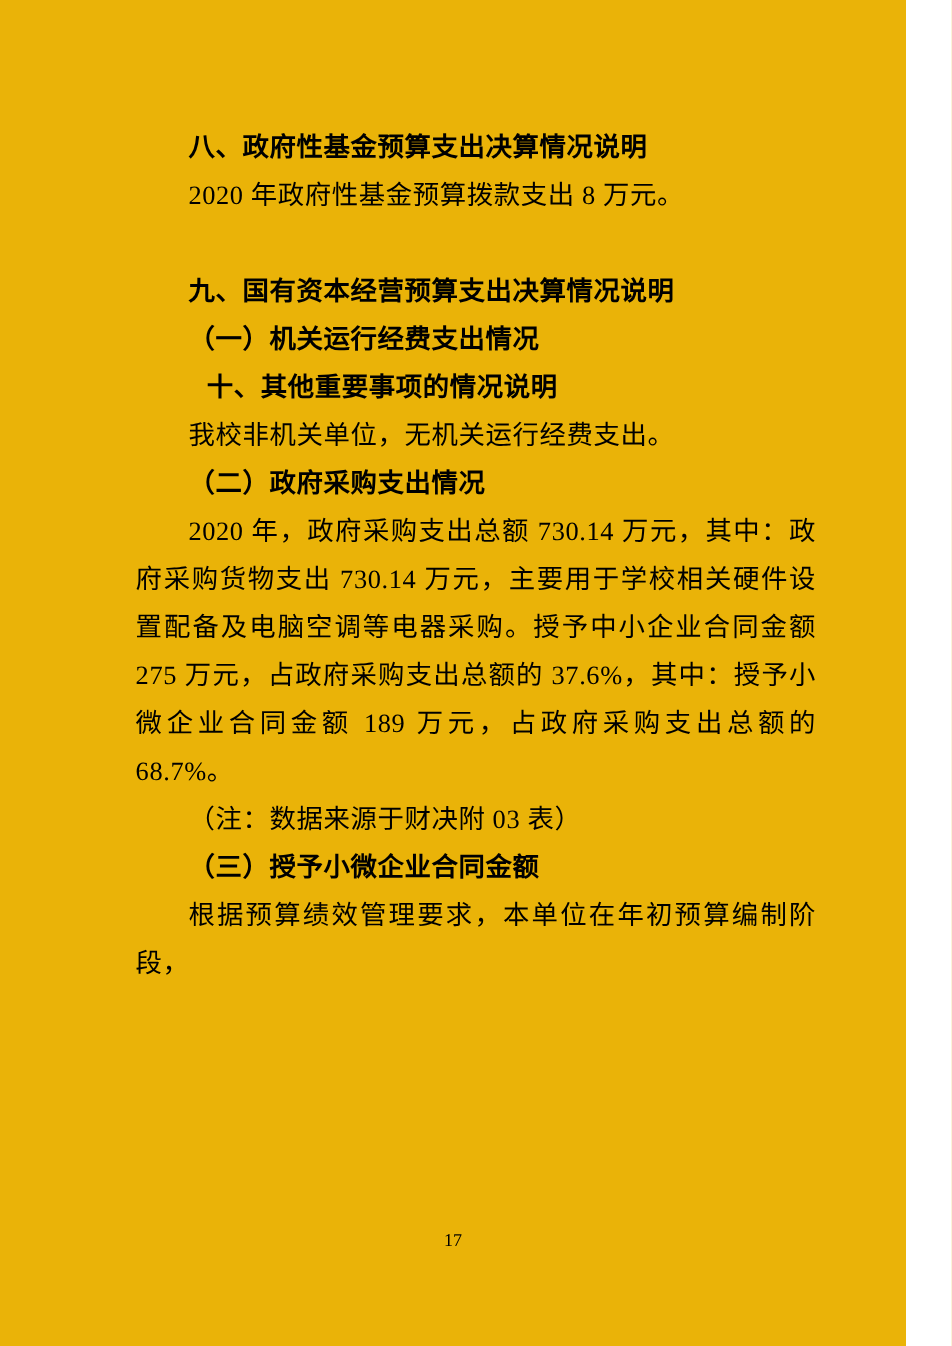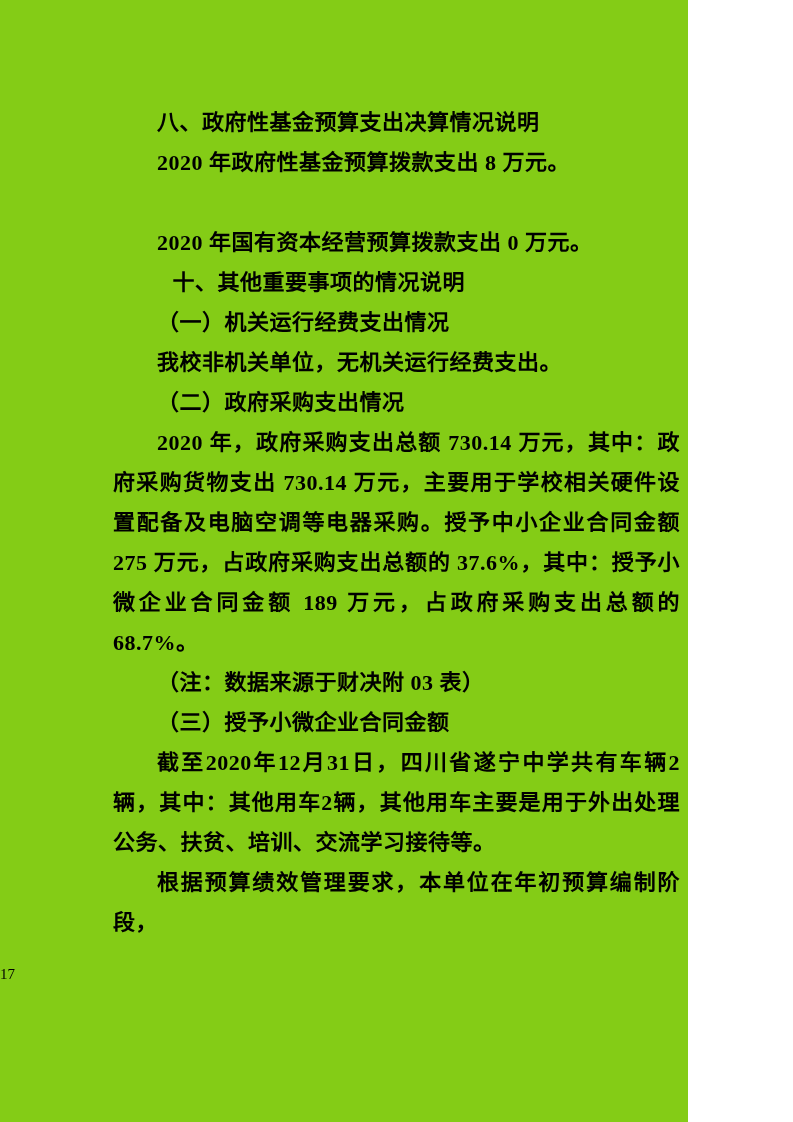--- a/index.html
+++ b/index.html
@@ -3,23 +3,23 @@
 <meta charset="utf-8">
 <title>Document Page</title>
 <style>
   html, body {
     margin: 0;
     padding: 0;
     background: #ffffff;
   }
   .page {
     position: relative;
-    width: 688px;
+    width: 755px;
     height: 1122px;
-    background: #84cc16;
+    background: #eab308;
     color: #000000;
     overflow: hidden;
     font-family: "Liberation Serif", "DejaVu Serif", serif;
   }
   .content {
     position: absolute;
     left: 113px;
     top: 103px;
     width: 567px;
   }
@@ -32,72 +32,72 @@
   }
   .heading {
     font-family: "Liberation Sans", "DejaVu Sans", sans-serif;
     font-weight: 700;
     text-indent: 2em;
   }
   .heading-ten {
     text-indent: 2.7em;
   }
   .para {
-    font-weight: 700;
+    font-weight: 400;
     text-indent: 2em;
   }
   .note {
     font-family: "Liberation Serif", "DejaVu Serif", serif;
-    font-weight: 700;
+    font-weight: 400;
     text-indent: 2em;
   }
   .blank-line {
     height: 40px;
   }
   .page-number {
     position: absolute;
     left: 0;
-    top: 964px;
+    top: 1024px;
     width: 100%;
+    text-align: center;
     font-size: 15px;
     line-height: 20px;
     font-family: "Liberation Serif", "DejaVu Serif", serif;
     color: #000000;
   }
 </style>
 </head>
 <body>
 
 <div class="page">
   <div class="content">
 
     <p class="heading">八、政府性基金预算支出决算情况说明</p>
 
     <p class="para">2020 年政府性基金预算拨款支出 8 万元。</p>
 
     <div class="blank-line"></div>
 
+    <p class="heading">九、国有资本经营预算支出决算情况说明</p>
 
-    <p class="para">2020 年国有资本经营预算拨款支出 0 万元。</p>
+
+    <p class="heading">（一）机关运行经费支出情况</p>
 
     <p class="heading heading-ten">十、其他重要事项的情况说明</p>
-
-    <p class="heading">（一）机关运行经费支出情况</p>
 
     <p class="para">我校非机关单位，无机关运行经费支出。</p>
 
     <p class="heading">（二）政府采购支出情况</p>
 
     <p class="para">2020 年，政府采购支出总额 730.14 万元，其中：政府采购货物支出 730.14 万元，主要用于学校相关硬件设置配备及电脑空调等电器采购。授予中小企业合同金额 275 万元，占政府采购支出总额的 37.6%，其中：授予小微企业合同金额 189 万元，占政府采购支出总额的 68.7%。</p>
 
     <p class="note">（注：数据来源于财决附 03 表）</p>
 
     <p class="heading">（三）授予小微企业合同金额</p>
 
-    <p class="para">截至2020年12月31日，四川省遂宁中学共有车辆2辆，其中：其他用车2辆，其他用车主要是用于外出处理公务、扶贫、培训、交流学习接待等。</p>
 
 
 
     <p class="para">根据预算绩效管理要求，本单位在年初预算编制阶段，</p>
 
   </div>
 
   <div class="page-number">17</div>
 </div>
 

